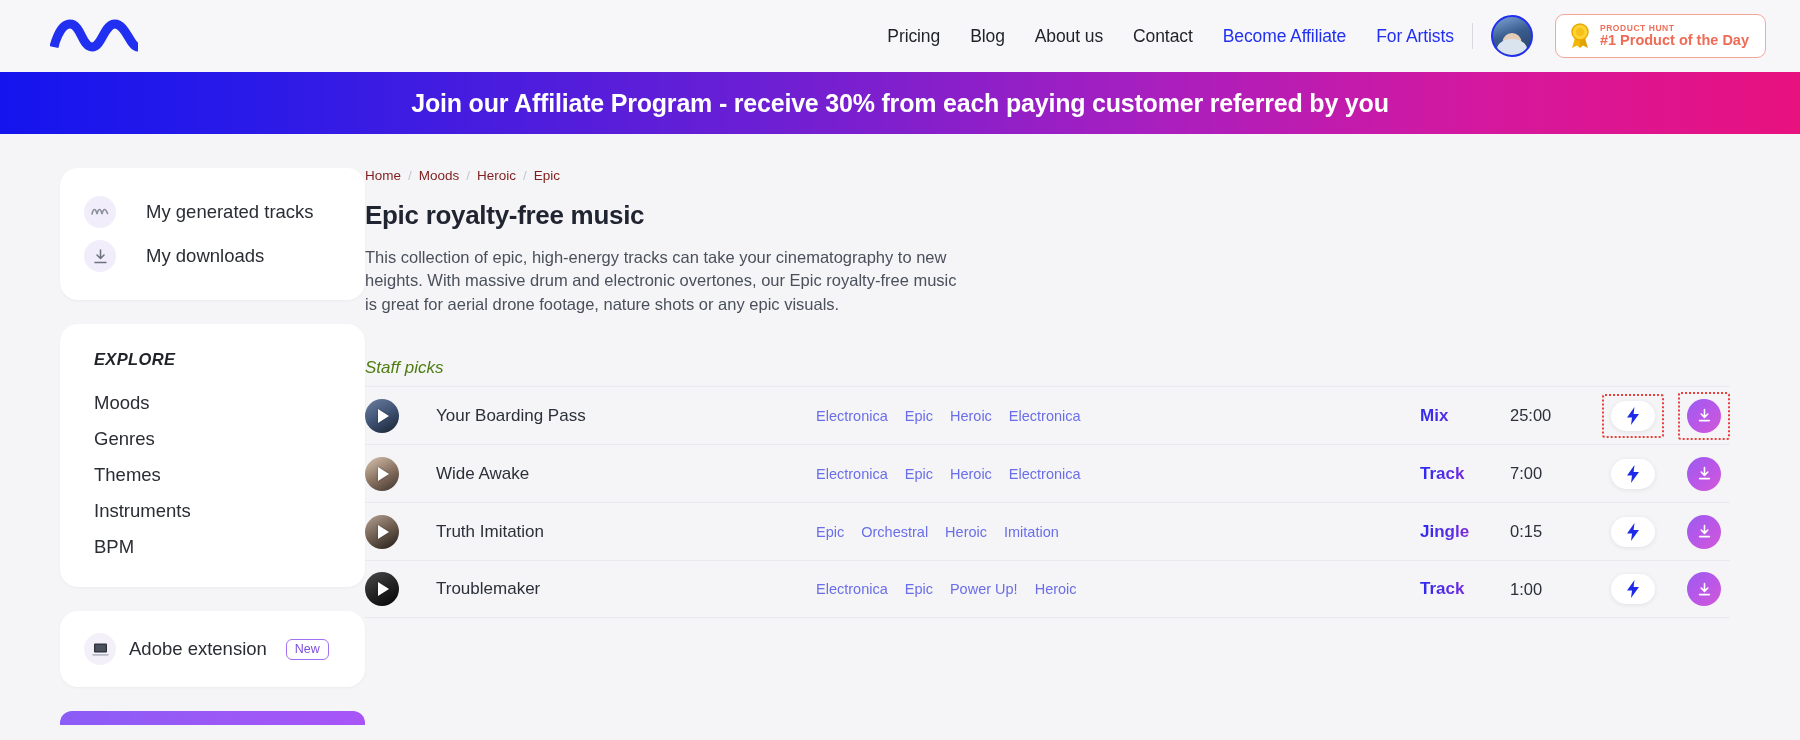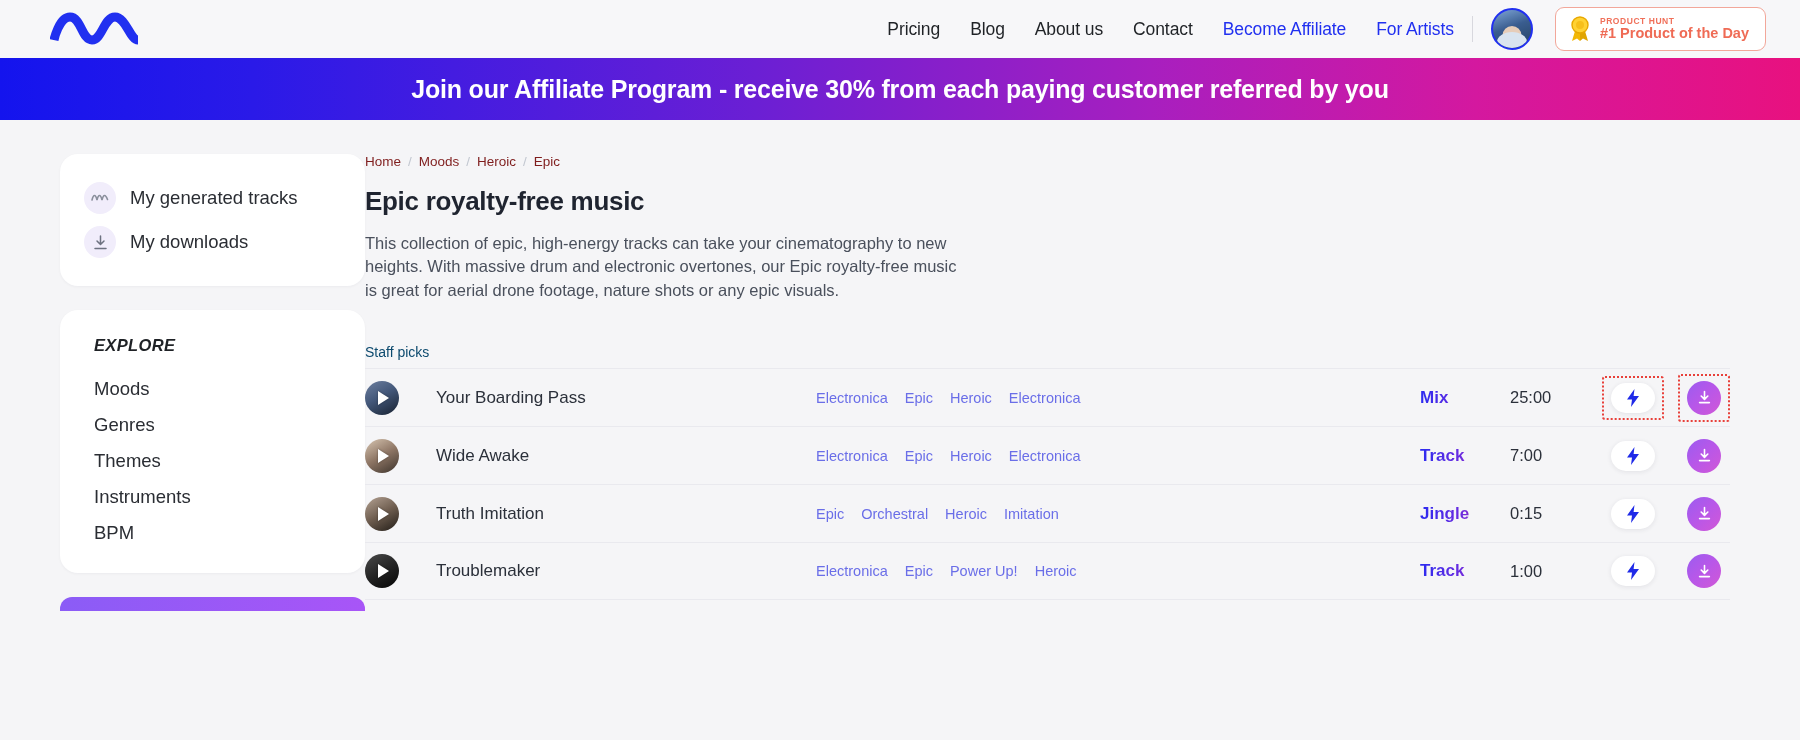--- a/index.html
+++ b/index.html
@@ -5,21 +5,21 @@
   * { box-sizing: border-box; margin: 0; padding: 0; }
   html, body {
     width: 1800px; height: 740px;
     font-family: "Liberation Sans", sans-serif;
     background: #f5f5f7;
     overflow: hidden;
   }
 
   
   .topbar {
-    height: 58px;
+    height: 72px;
     background: #f7f7f9;
     display: flex;
     align-items: center;
     padding: 0 34px 0 50px;
     position: relative;
   }
   .logo { width: 96px; height: 40px; display: flex; align-items: center; }
   .nav-spacer { flex: 1; }
   .nav-links { display: flex; align-items: center; gap: 30px; }
   .nav-link {
@@ -80,21 +80,21 @@
   .page { display: flex; padding: 34px 0 0 0; }
   .sidebar { width: 365px; padding-left: 60px; flex-shrink: 0; }
   .card {
     background: #ffffff;
     border-radius: 18px;
     box-shadow: 0 1px 3px rgba(20,20,40,0.045);
     margin-bottom: 24px;
     padding: 22px 24px;
   }
   .side-item {
-    display: flex; align-items: center; gap: 14px;
+    display: flex; align-items: center; gap: 30px;
     height: 44px; cursor: pointer;
   }
   .side-ico {
     width: 32px; height: 32px; border-radius: 50%;
     background: #f1edfb;
     display: flex; align-items: center; justify-content: center;
     flex-shrink: 0;
   }
   .side-label { font-size: 18.5px; color: #2a2d33; }
   .explore-title {
@@ -123,21 +123,21 @@
     margin: 0 0 0 0;
   }
 
   
   .main { flex: 1; padding-right: 70px; min-width: 0; }
   .crumbs { display: flex; align-items: center; gap: 7px; font-size: 13.5px; color: #9aa0ab; margin-bottom: 17px; }
   .crumbs a { color: #7f1d1d; text-decoration: none; cursor: pointer; }
   .crumb-sep { color: #c2c7d0; }
   .h1 { font-size: 26px; font-weight: 700; color: #1f2430; letter-spacing: -0.3px; margin-bottom: 15px; }
   .desc { font-size: 16.5px; line-height: 1.42; color: #4a505c; max-width: 600px; }
-  .staff { font-size: 14px; color: #0c4a6e; margin: 42px 0 8px; }
+  .staff { font-size: 17px; color: #4d7c0f; margin: 42px 0 8px; font-style: italic; }
 
   .track-row {
     display: flex; align-items: center;
     height: 58px;
     border-top: 1px solid #e9e9ee;
   }
   .track-row:last-child { border-bottom: 1px solid #e9e9ee; }
   .thumb {
     width: 34px; height: 34px; border-radius: 50%;
     flex-shrink: 0; position: relative; overflow: hidden;
@@ -240,20 +240,33 @@
 
     <div class="card">
       <div class="explore-title">EXPLORE</div>
       <a class="explore-link" href="#">Moods</a>
       <a class="explore-link" href="#">Genres</a>
       <a class="explore-link" href="#">Themes</a>
       <a class="explore-link" href="#">Instruments</a>
       <a class="explore-link" href="#">BPM</a>
     </div>
 
+    <div class="card" style="padding:18px 24px;">
+      <div class="ext-row">
+        <span class="ext-ico">
+          <svg width="19" height="15" viewBox="0 0 19 15" aria-hidden="true">
+            <rect x="3" y="1.5" width="13" height="9" rx="1" fill="#2b2f36"></rect>
+            <rect x="4.2" y="2.7" width="10.6" height="6.6" fill="#4b515c"></rect>
+            <path d="M1 12 H18 L17 13.8 H2 Z" fill="#b7bcc6"></path>
+          </svg>
+        </span>
+        <span class="ext-label">Adobe extension</span>
+        <span class="new-badge">New</span>
+      </div>
+    </div>
 
     <div class="cta-stub"></div>
   </aside>
 
   <main class="main">
 
     <nav class="crumbs">
       <a href="#">Home</a>
       <span class="crumb-sep">/</span>
       <a href="#">Moods</a>

